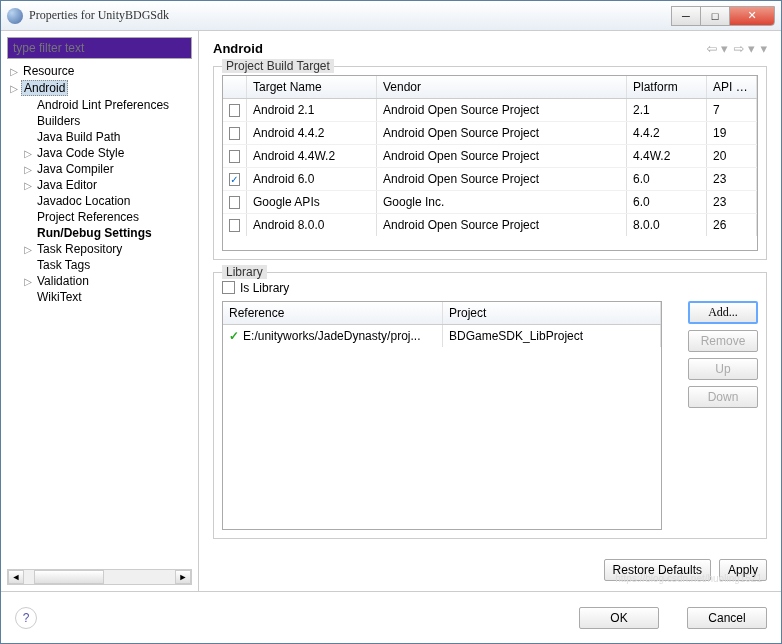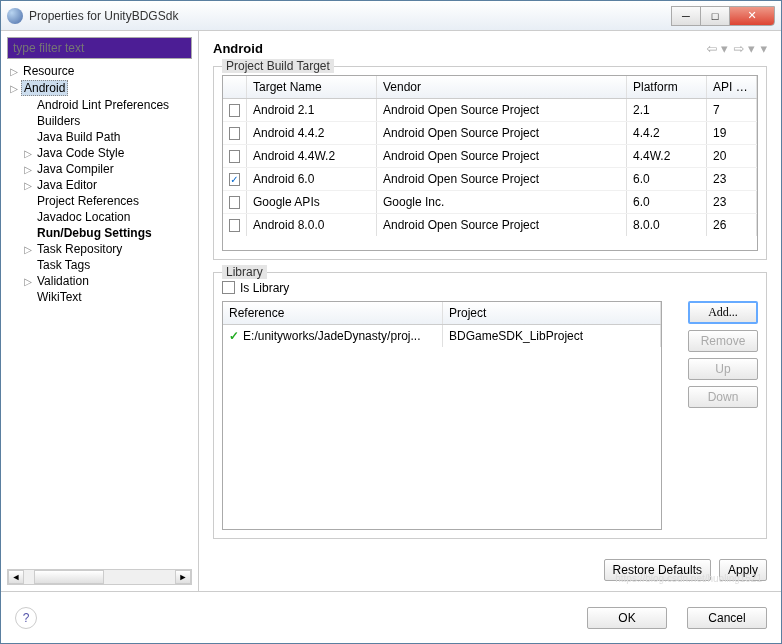--- a/index.html
+++ b/index.html
@@ -1,19 +1,19 @@
 <!DOCTYPE html>
 <html><head>
 <meta charset="utf-8">
 <style>
 * { box-sizing: border-box; margin: 0; padding: 0; font-family: "Segoe UI", Tahoma, sans-serif; font-size: 12px; }
 body { background: #fff; width: 782px; height: 644px; overflow: hidden; border: 1px solid #5a7fa0; }
 .titlebar { height: 30px; background: linear-gradient(#fff, #e8eef5); display: flex; align-items: center; border-bottom: 1px solid #ccc; }
 .titlebar .icon { width: 16px; height: 16px; margin: 0 6px; background: radial-gradient(circle at 30% 30%, #b8d4f0, #4a6da8); border-radius: 50%; }
-.titlebar .title { flex: 1; color: #333; }
+.titlebar .title { flex: 1; color: #333; font-family: Liberation Serif, serif; }
 .winbtns { display: flex; height: 20px; margin-right: 6px; }
 .winbtn { width: 30px; height: 20px; border: 1px solid #aaa; background: linear-gradient(#fafafa,#e0e0e0); display: flex; align-items: center; justify-content: center; margin-left: -1px; font-size: 11px; }
 .winbtn.close { background: linear-gradient(#e98, #d43); color: #fff; width: 46px; border-radius: 0 0 4px 0; }
 
 .content { display: flex; height: 560px; }
 .sidebar { width: 198px; border-right: 1px solid #ccc; padding: 6px; display: flex; flex-direction: column; }
 .filter { width: 100%; border: 1px solid #aaa; padding: 3px 5px; color: #888; background: #4c1d95; }
 .tree { flex: 1; margin-top: 4px; overflow: hidden; }
 .tree-item { display: flex; align-items: center; padding: 1px 0; cursor: pointer; }
 .tree-item .arrow { width: 14px; text-align: center; color: #888; font-size: 10px; }
@@ -55,21 +55,21 @@
 .green-check { color: #2a2; font-weight: bold; }
 .libbtns { display: flex; flex-direction: column; gap: 6px; width: 70px; }
 .btn { border: 1px solid #aaa; background: linear-gradient(#fff,#e8e8e8); padding: 3px 8px; border-radius: 2px; text-align: center; cursor: pointer; }
 .btn.focused { border: 2px solid #6af; padding: 2px 3px; font-family: Liberation Serif, serif; }
 .btn.disabled { color: #aaa; }
 
 .restore-apply { display: flex; justify-content: flex-end; gap: 8px; margin-top: 8px; }
 
 .footer { height: 52px; border-top: 1px solid #ccc; display: flex; align-items: center; padding: 0 14px; }
 .help { width: 22px; height: 22px; border: 1px solid #ccc; border-radius: 50%; display: flex; align-items: center; justify-content: center; color: #55a; }
-.footer-btns { margin-left: auto; display: flex; gap: 20px; padding-left: 44px; }
+.footer-btns { margin-left: auto; display: flex; gap: 28px; padding-left: 44px; }
 .footer-btns .btn { width: 80px; }
 
 .watermark { position: absolute; right: 20px; bottom: 60px; color: #ddd; font-size: 10px; pointer-events: none; }
 </style>
 </head>
 <body>
 
 <div class="titlebar">
   <div class="icon"></div>
   <div class="title">Properties for UnityBDGSdk</div>
@@ -111,25 +111,25 @@
         <div class="tree-item" style="padding-left: 14px;">
           <span class="arrow">▷</span>
           <span class="label">Java Compiler</span>
         </div>
         <div class="tree-item" style="padding-left: 14px;">
           <span class="arrow">▷</span>
           <span class="label">Java Editor</span>
         </div>
         <div class="tree-item" style="padding-left: 14px;">
           <span class="arrow"></span>
+          <span class="label">Javadoc Location</span>
+        </div>
+        <div class="tree-item" style="padding-left: 14px;">
+          <span class="arrow"></span>
           <span class="label">Project References</span>
-        </div>
-        <div class="tree-item" style="padding-left: 14px;">
-          <span class="arrow"></span>
-          <span class="label">Javadoc Location</span>
         </div>
         <div class="tree-item" style="padding-left: 14px; font-weight: bold;">
           <span class="arrow"></span>
           <span class="label">Run/Debug Settings</span>
         </div>
         <div class="tree-item" style="padding-left: 14px;">
           <span class="arrow">▷</span>
           <span class="label">Task Repository</span>
         </div>
         <div class="tree-item" style="padding-left: 14px;">

